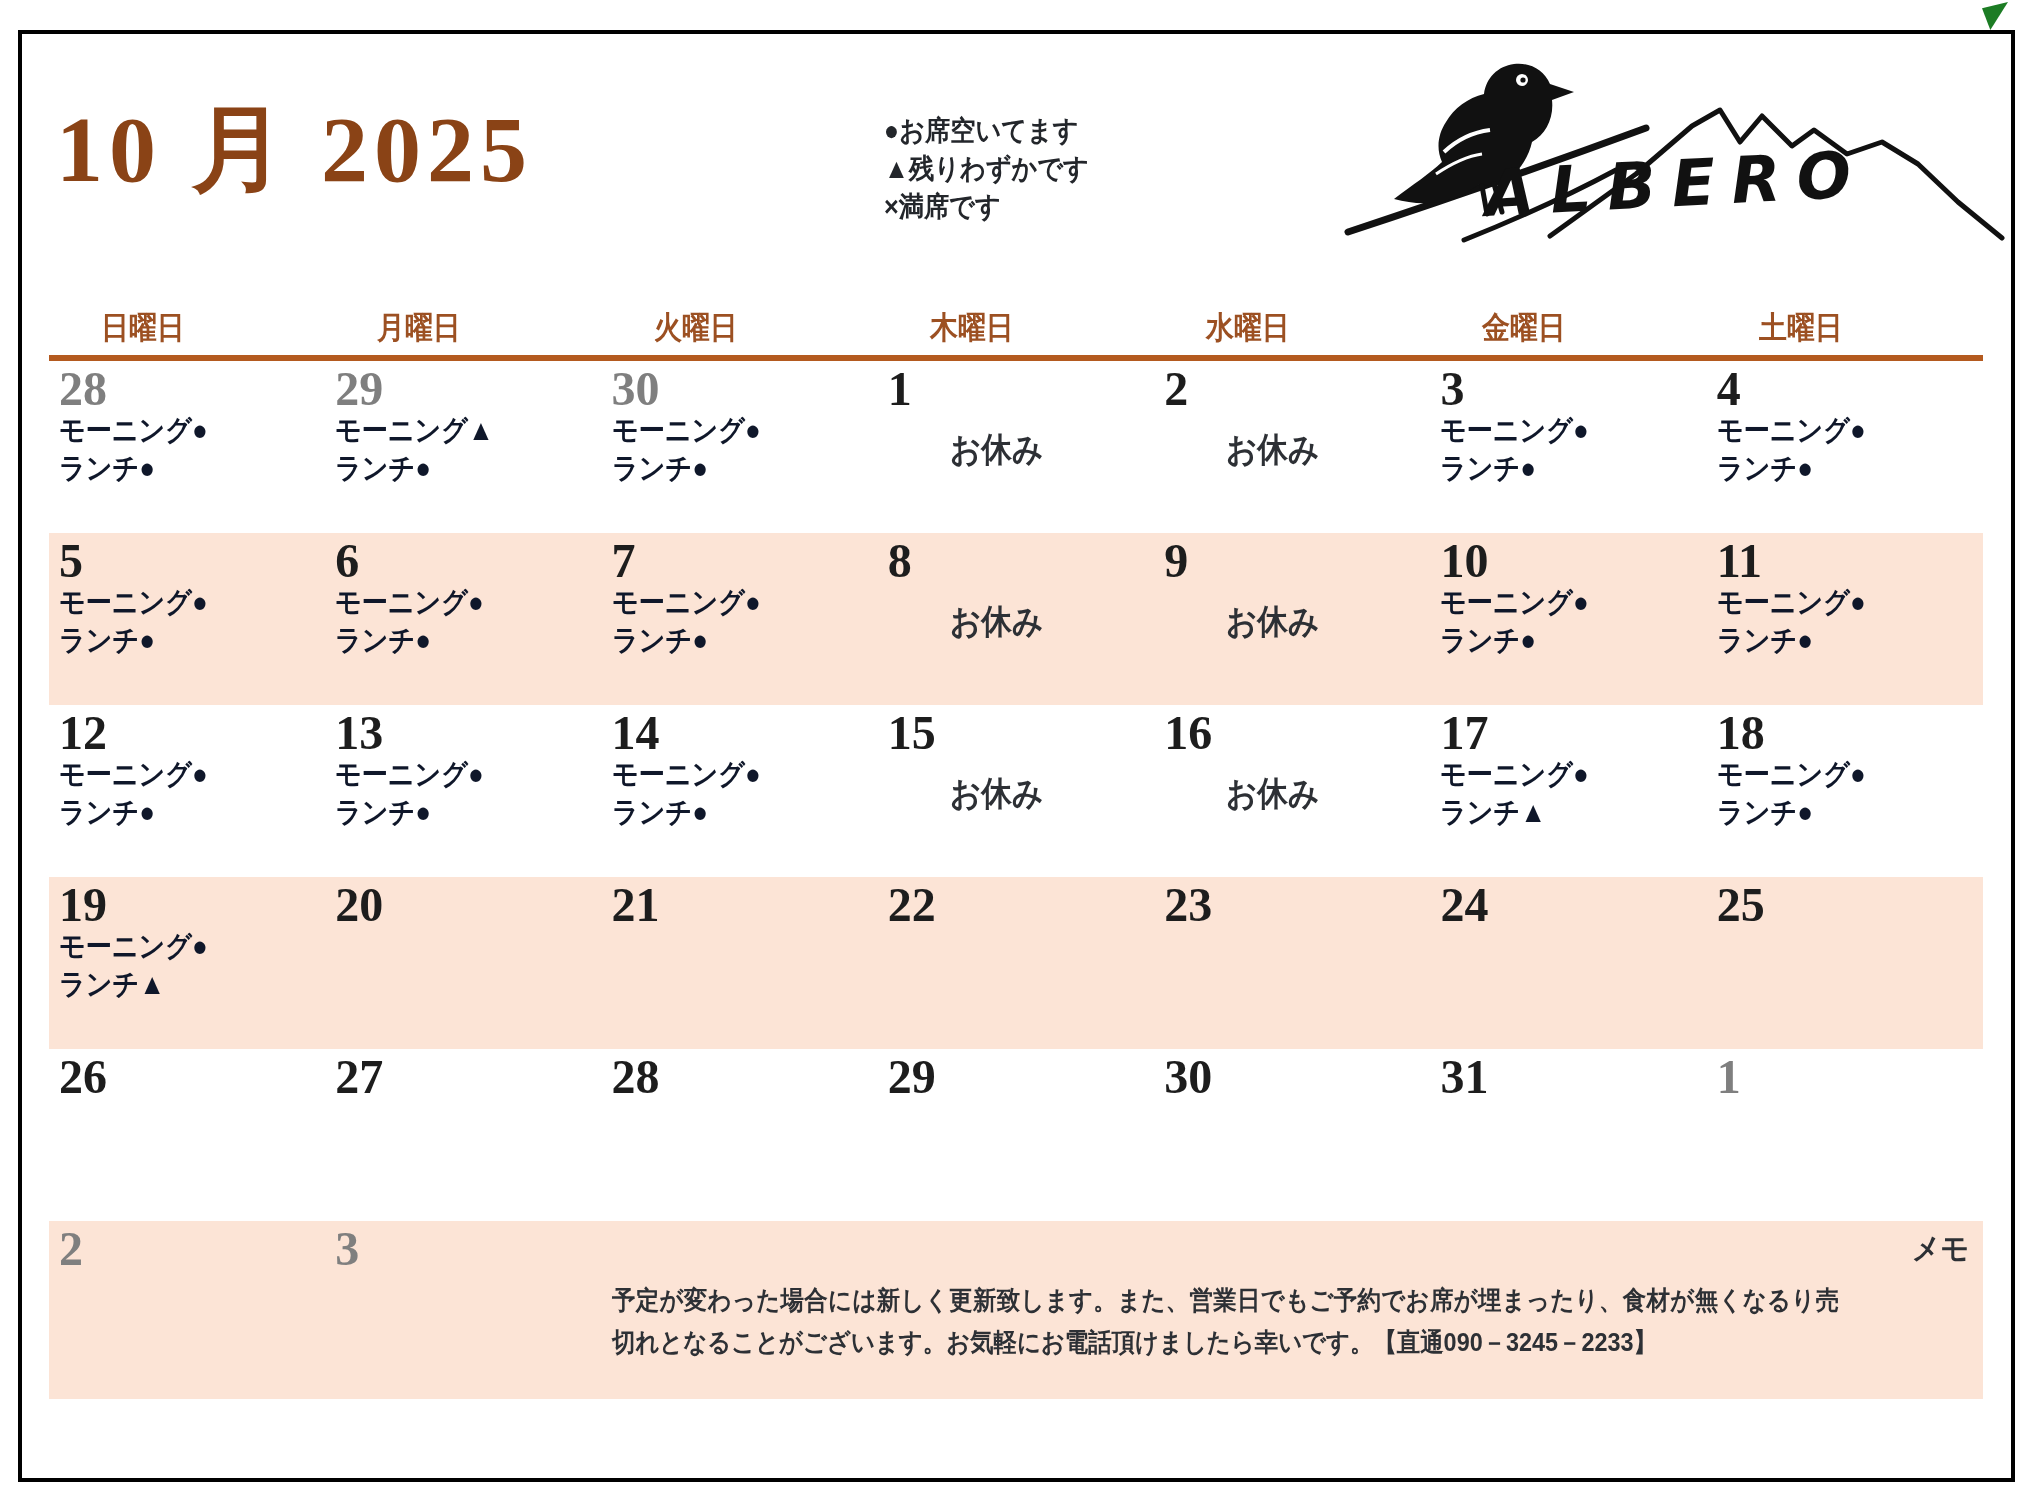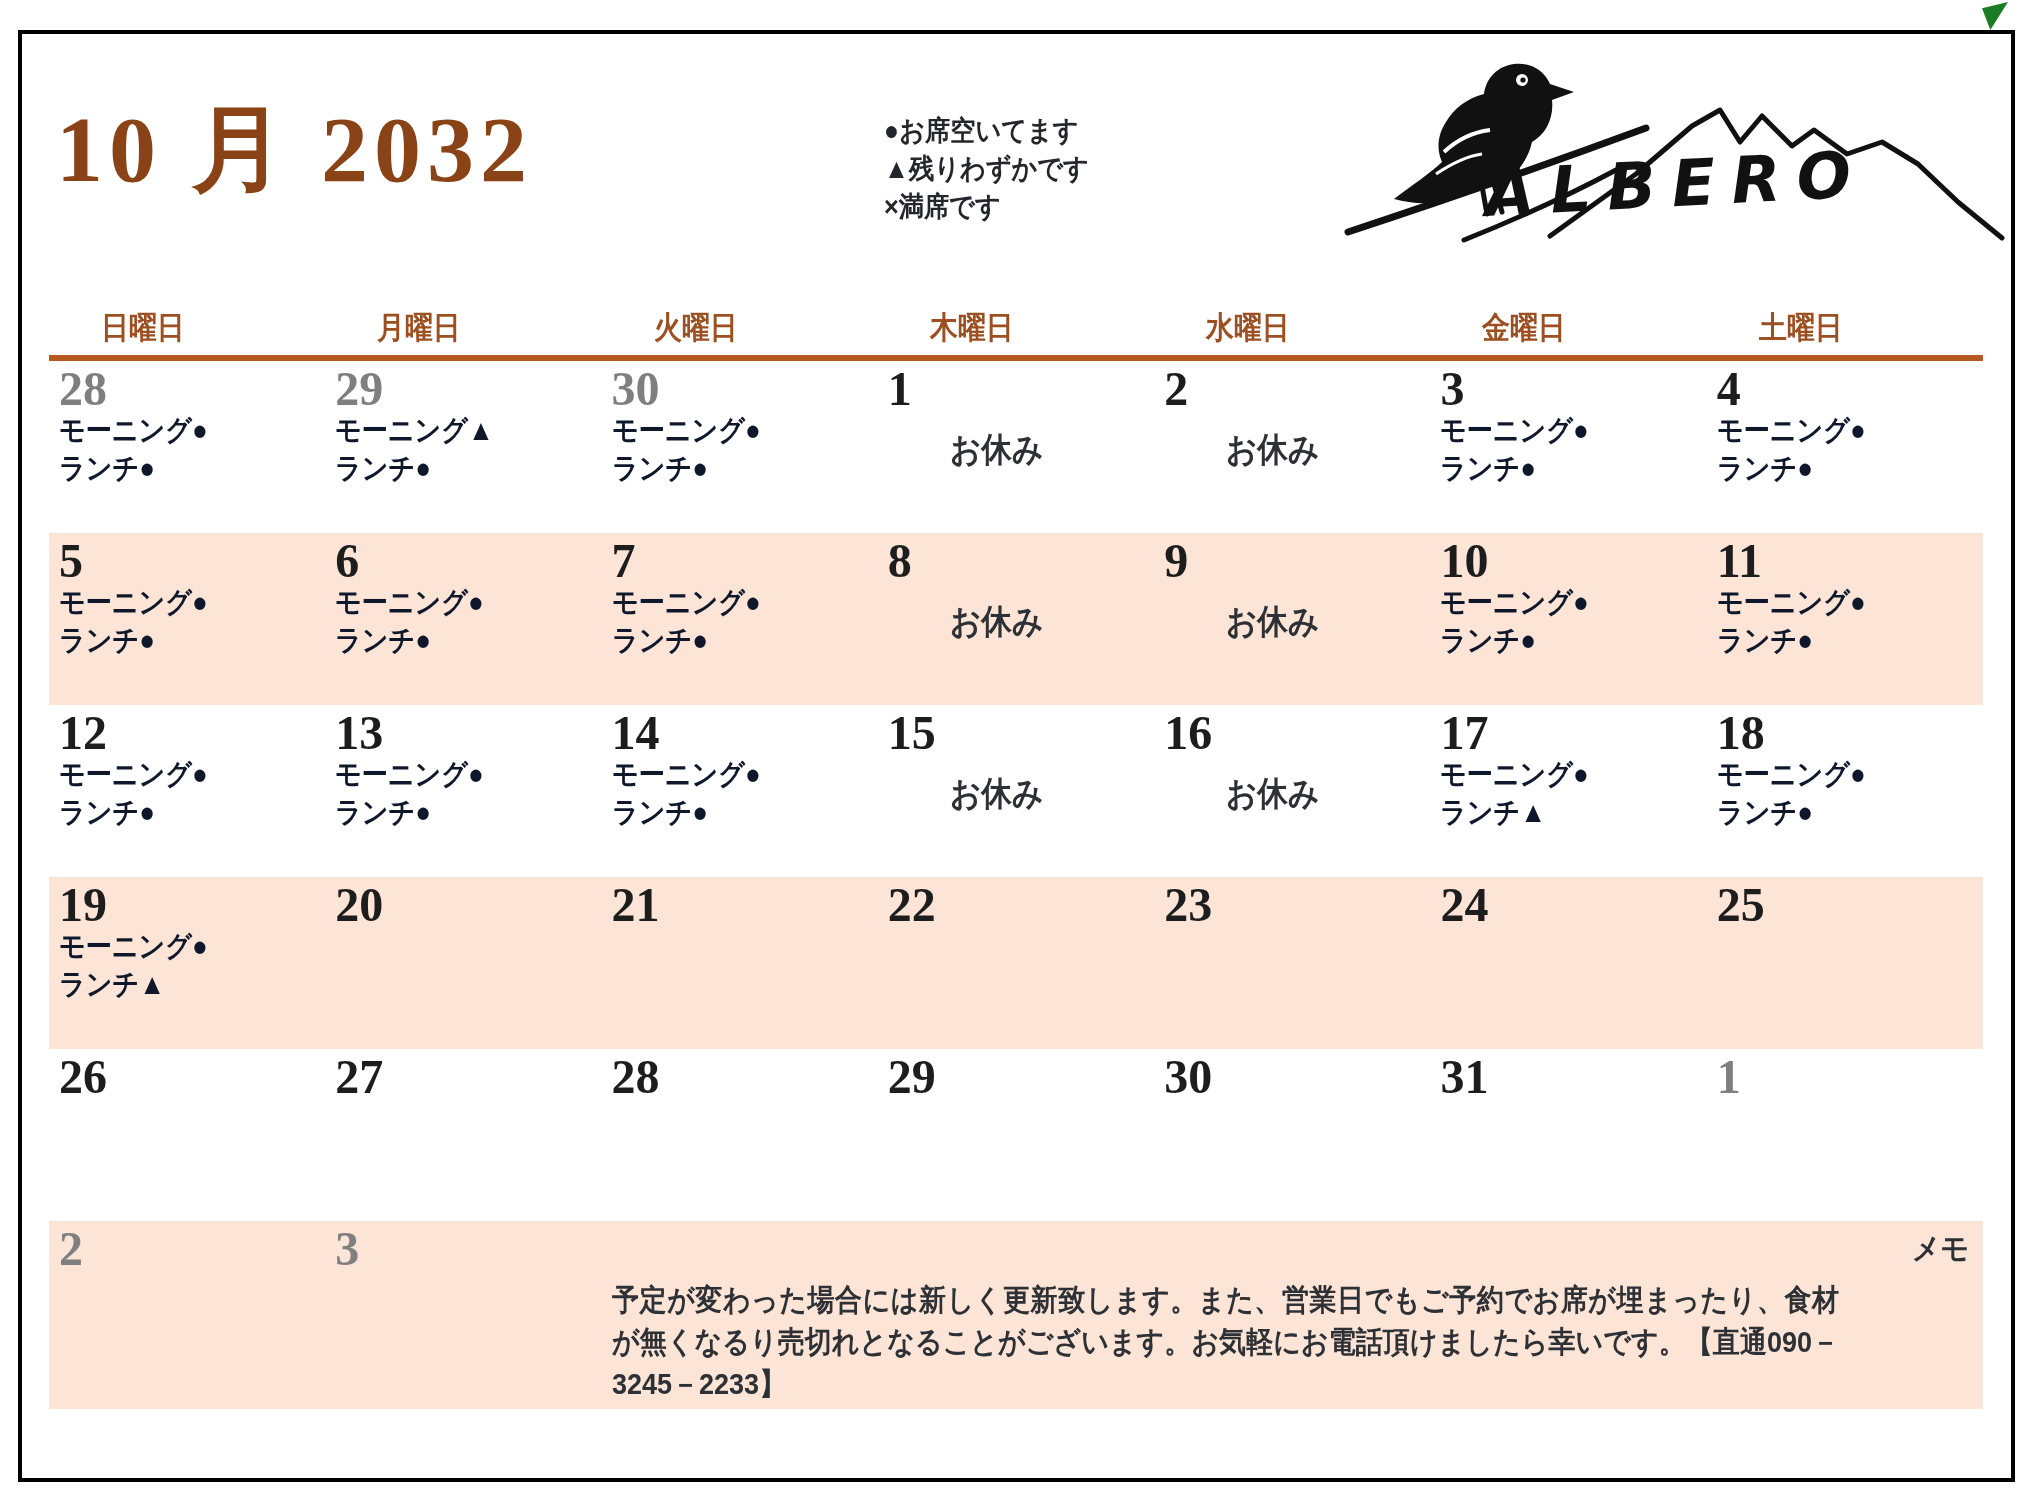--- a/index.html
+++ b/index.html
@@ -54,33 +54,33 @@
   }
   .status-line:first-of-type{margin-top:8px;}
   .status-mark{font-size:29px;}
   .closed-label{
     font-size:34px;font-weight:bold;color:#2d3035;margin-top:16px;padding-left:62px;
     white-space:nowrap;
   }
   .memo-cell{grid-column:span 5;padding:6px 8px 4px 10px;}
   .memo-title{font-size:31px;font-weight:bold;color:#2d3035;line-height:44px;text-align:right;}
   .memo-body{
-    font-size:30px;font-weight:bold;color:#2d3035;line-height:42px;margin-top:8px;
+    font-size:26px;font-weight:bold;color:#2d3035;line-height:42px;margin-top:8px;
     text-align:justify;
   }
 </style>
 </head>
 <body>
 
 <div class="corner-flag"></div>
 
 <div class="frame">
 
   <div class="topband">
-    <div class="page-title">10 月 2032</div>
+    <div class="page-title">10 月 2025</div>
 
     <div class="legend">
       <div class="legend-item"><span class="jp"><span>●</span><span>お席空いてます</span></span></div>
       <div class="legend-item"><span class="jp"><span>▲</span><span>残りわずかです</span></span></div>
       <div class="legend-item"><span class="jp"><span>×</span><span>満席です</span></span></div>
     </div>
 
     <svg class="logo" viewBox="0 0 672 212" xmlns="http://www.w3.org/2000/svg">
 
       <path d="M4,198 Q150,150 302,94" fill="none" stroke="#111" stroke-width="7" stroke-linecap="round"></path>

